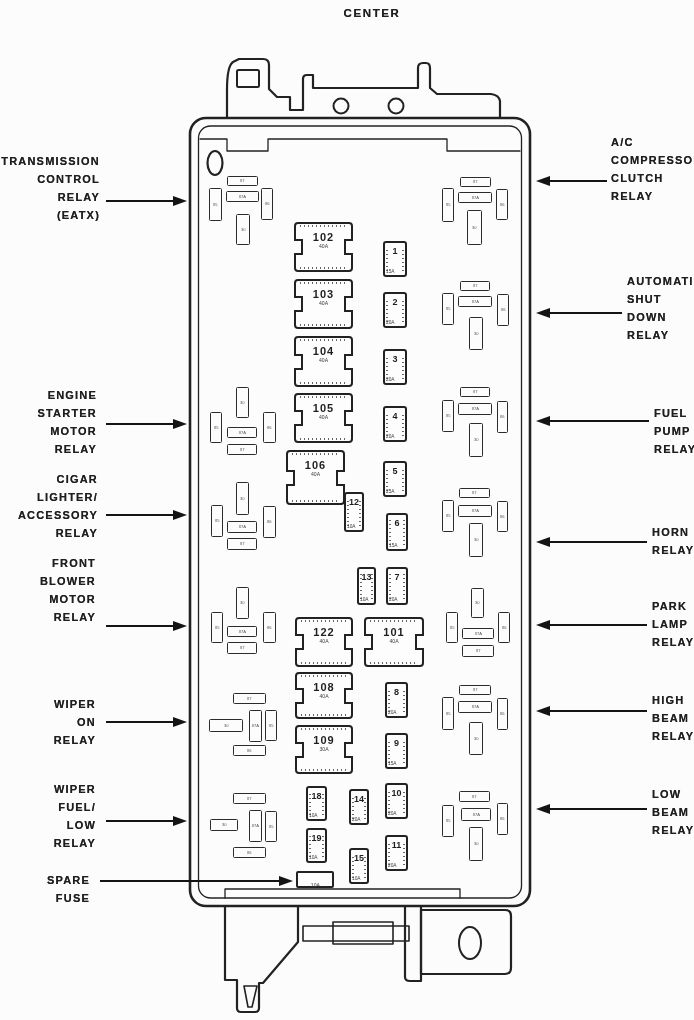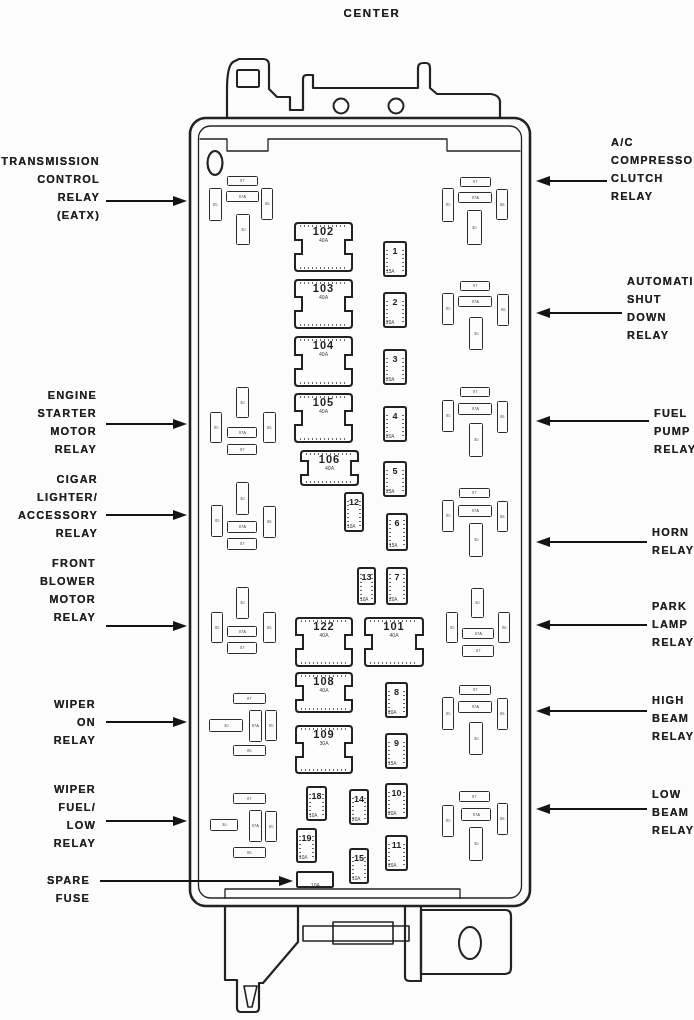--- a/index.html
+++ b/index.html
@@ -21,21 +21,21 @@
     position:absolute;left:272px;top:4px;width:200px;text-align:center;
     font-size:11.5px;font-weight:700;letter-spacing:1.6px;line-height:18px;
     text-shadow:0 0 .6px rgba(0,0,0,.75);
   }
   .arrow-line{position:absolute;height:2.4px;background:#141414;}
   .arrow-line.thin{height:1.6px;}
   .arrow-head{position:absolute;width:0;height:0;border-top:5.5px solid transparent;border-bottom:5.5px solid transparent;}
   .arrow-head.pt-right{border-left:14px solid #141414;}
   .arrow-head.pt-left{border-right:14px solid #141414;}
   .fuse-maxi{position:absolute;border:2.2px solid #222;border-radius:4px;background:#fdfdfd;box-sizing:border-box;}
-  .fuse-maxi .num{display:block;text-align:center;margin-top:1px;font-size:11px;font-weight:700;letter-spacing:1px;}
+  .fuse-maxi .num{display:block;text-align:center;margin-top:7px;font-size:11px;font-weight:700;letter-spacing:1px;}
   .fuse-maxi .amp{display:block;text-align:center;font-size:6px;color:#3a3a3a;margin-top:0;transform:scale(.85);}
   .notch{position:absolute;top:50%;margin-top:-8px;width:9px;height:16px;background:#fdfdfd;border:2px solid #222;box-sizing:border-box;}
   .notch.l{left:-2.2px;border-left:none;}
   .notch.r{right:-2.2px;border-right:none;}
   .tick-h{position:absolute;left:4px;right:4px;height:2px;background:repeating-linear-gradient(90deg,#666 0 1px,transparent 1px 4px);}
   .tick-h.t{top:1px}.tick-h.b{bottom:1px}
   .fuse-mini{position:absolute;border:2px solid #222;border-radius:3px;background:#fdfdfd;box-sizing:border-box;}
   .fuse-mini .num{display:block;text-align:center;margin-top:3px;font-size:9px;font-weight:700;letter-spacing:0;}
   .fuse-mini .amp{position:absolute;left:1px;bottom:1px;font-size:6px;color:#3a3a3a;transform:scale(.8);transform-origin:left bottom;}
   .tick-v{position:absolute;top:4px;bottom:4px;width:2px;background:repeating-linear-gradient(0deg,#666 0 1px,transparent 1px 4px);}
@@ -218,21 +218,21 @@
         <div class="notch r"></div>
       </div>
       <div class="fuse-maxi" style="left: 294px; top: 393px; width: 59px; height: 50px;">
         <div class="tick-h t"></div>
         <div class="tick-h b"></div>
         <div class="num">105</div>
         <div class="amp">40A</div>
         <div class="notch l"></div>
         <div class="notch r"></div>
       </div>
-      <div class="fuse-maxi" style="left: 300px; top: 450px; width: 59px; height: 36px;">
+      <div class="fuse-maxi" style="left: 286px; top: 450px; width: 59px; height: 55px;">
         <div class="tick-h t"></div>
         <div class="tick-h b"></div>
         <div class="num">106</div>
         <div class="amp">40A</div>
         <div class="notch l"></div>
         <div class="notch r"></div>
       </div>
       <div class="fuse-maxi" style="left: 295px; top: 617px; width: 58px; height: 50px;">
         <div class="tick-h t"></div>
         <div class="tick-h b"></div>
@@ -242,21 +242,21 @@
         <div class="notch r"></div>
       </div>
       <div class="fuse-maxi" style="left: 364px; top: 617px; width: 60px; height: 50px;">
         <div class="tick-h t"></div>
         <div class="tick-h b"></div>
         <div class="num">101</div>
         <div class="amp">40A</div>
         <div class="notch l"></div>
         <div class="notch r"></div>
       </div>
-      <div class="fuse-maxi" style="left: 295px; top: 672px; width: 58px; height: 41px;">
+      <div class="fuse-maxi" style="left: 295px; top: 672px; width: 58px; height: 47px;">
         <div class="tick-h t"></div>
         <div class="tick-h b"></div>
         <div class="num">108</div>
         <div class="amp">40A</div>
         <div class="notch l"></div>
         <div class="notch r"></div>
       </div>
       <div class="fuse-maxi" style="left: 295px; top: 725px; width: 58px; height: 49px;">
         <div class="tick-h t"></div>
         <div class="tick-h b"></div>
@@ -354,21 +354,21 @@
         <div class="tick-v r"></div>
         <div class="num">15</div>
         <div class="amp">10A</div>
       </div>
       <div class="fuse-mini" style="left: 306px; top: 786px; width: 21px; height: 35px;">
         <div class="tick-v l"></div>
         <div class="tick-v r"></div>
         <div class="num">18</div>
         <div class="amp">10A</div>
       </div>
-      <div class="fuse-mini" style="left: 296px; top: 828px; width: 21px; height: 35px;">
+      <div class="fuse-mini" style="left: 306px; top: 828px; width: 21px; height: 35px;">
         <div class="tick-v l"></div>
         <div class="tick-v r"></div>
         <div class="num">19</div>
         <div class="amp">10A</div>
       </div>
       <div class="fuse-spare" style="left: 296px; top: 871px; width: 38px; height: 17px;"><div class="amp">10A</div></div>
     </div>
   <div id="clusters">
       <div class="pad" style="left: 209px; top: 188px; width: 13px; height: 33px;">
         <div class="pin">85</div>

